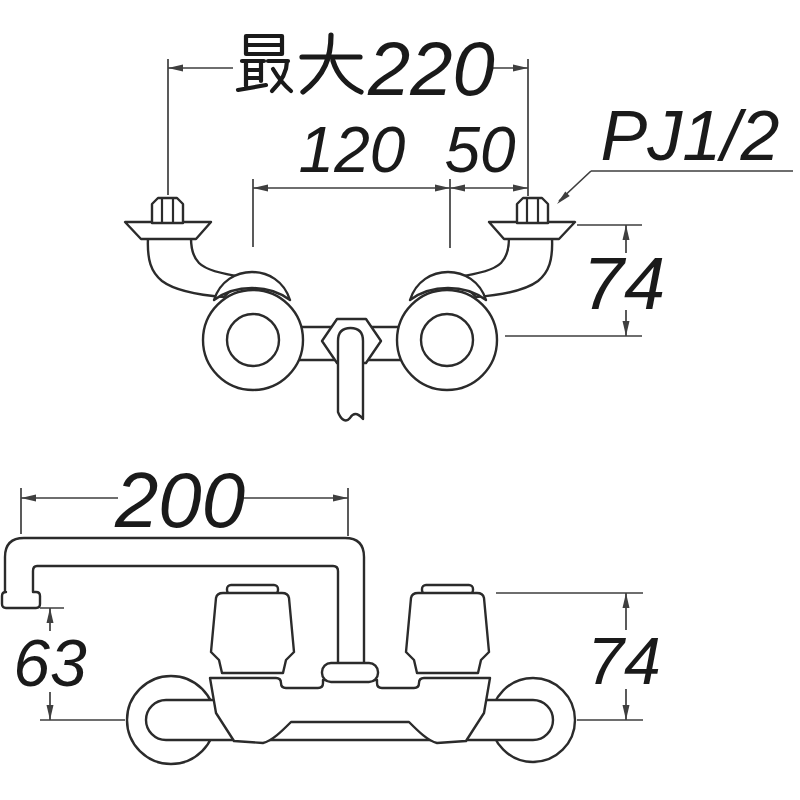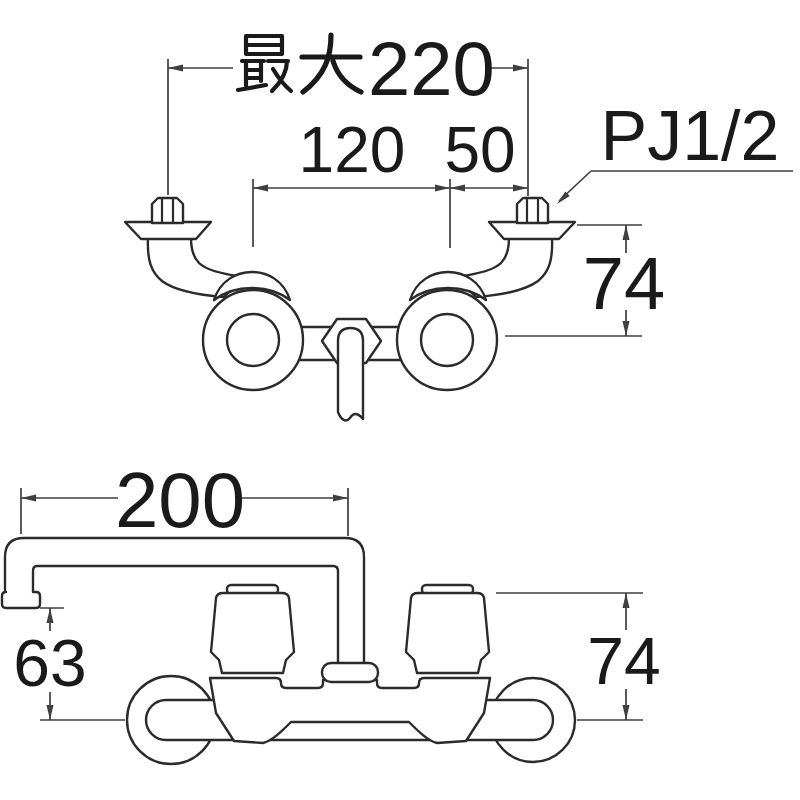--- a/index.html
+++ b/index.html
@@ -1,17 +1,17 @@
 <!DOCTYPE html>
 <html><head>
 <meta charset="utf-8">
 <style>
   html,body{margin:0;padding:0;background:#fff;}
   .page{width:800px;height:800px;background:#fff;position:relative;overflow:hidden;
-        font-family:"Liberation Sans", sans-serif;}
+        font-family:"Liberation Sans", sans-serif;font-style:italic;}
   svg{display:block;}
   .outline{fill:#ffffff;stroke:#2b2b2b;stroke-width:2.4;stroke-linejoin:round;}
   .outline-thin{fill:none;stroke:#2b2b2b;stroke-width:2.2;stroke-linejoin:round;}
   .dim{stroke:#3f3f3f;stroke-width:1.7;fill:none;}
   .arrow{fill:#3f3f3f;stroke:none;}
   .dimtext{fill:#1a1a1a;}
   .kanji{stroke:#1a1a1a;fill:none;stroke-linecap:round;stroke-linejoin:round;}
 </style>
 </head>
 <body>

